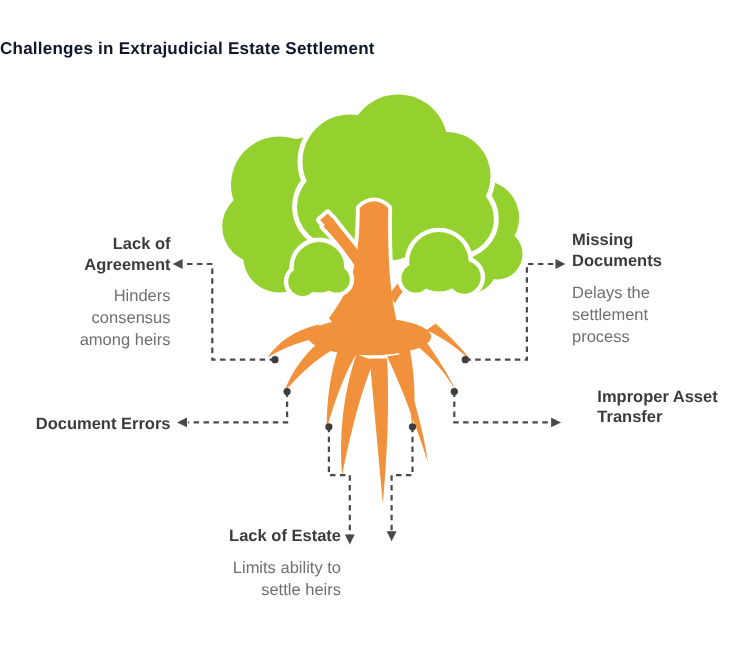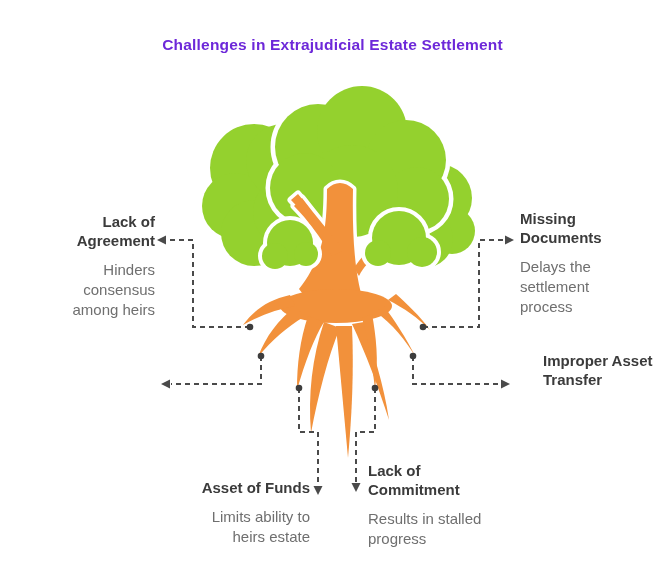--- a/index.html
+++ b/index.html
@@ -3,21 +3,21 @@
 <meta charset="utf-8">
 <style>
   html,body{margin:0;padding:0;background:#ffffff;}
   .stage{
     position:relative;width:665px;height:587px;background:#ffffff;
     font-family:"Liberation Sans",sans-serif;overflow:hidden;
   }
   .layer{position:absolute;left:0;top:0;width:665px;height:587px;}
   .title{
     position:absolute;top:36px;left:0;right:0;margin:0;
-    text-align:center;font-size:15.5px;font-weight:700;color:#6d28d9;
+    font-size:15.5px;font-weight:700;color:#0f172a;
     letter-spacing:0.2px;
   }
   .label{position:absolute;}
   .label .heading{font-size:15px;font-weight:700;line-height:19px;color:#3b3b3b;}
   .label .desc{font-size:15px;line-height:20px;color:#6f6f6f;margin-top:10px;}
   .label.right{text-align:right;}
   .label.right .heading,.label.right .desc{margin-left:auto;}
 </style>
 </head>
 <body>
@@ -159,29 +159,26 @@
     <div class="heading" style="max-width:112px">Lack of Agreement</div>
     <div class="desc" style="max-width:120px">Hinders consensus among heirs</div>
   </div>
 
   <div class="label" style="top:209px;left:520px;width:130px">
     <div class="heading" style="max-width:100px">Missing Documents</div>
     <div class="desc" style="max-width:95px">Delays the settlement process</div>
   </div>
 
   <div class="label right" style="top:376px;left:15px;width:140px">
+    <div class="heading" style="max-width:140px">Document Errors</div>
   </div>
 
   <div class="label" style="top:351px;left:543px;width:135px">
     <div class="heading" style="max-width:125px">Improper Asset Transfer</div>
   </div>
 
   <div class="label right" style="top:478px;left:170px;width:140px">
-    <div class="heading" style="max-width:140px">Asset of Funds</div>
-    <div class="desc" style="max-width:125px">Limits ability to heirs estate</div>
+    <div class="heading" style="max-width:140px">Lack of Estate</div>
+    <div class="desc" style="max-width:125px">Limits ability to settle heirs</div>
   </div>
 
-  <div class="label" style="top:461px;left:368px;width:140px">
-    <div class="heading" style="max-width:112px">Lack of Commitment</div>
-    <div class="desc" style="max-width:132px">Results in stalled progress</div>
-  </div>
 
 </div>
 
 </body></html>

